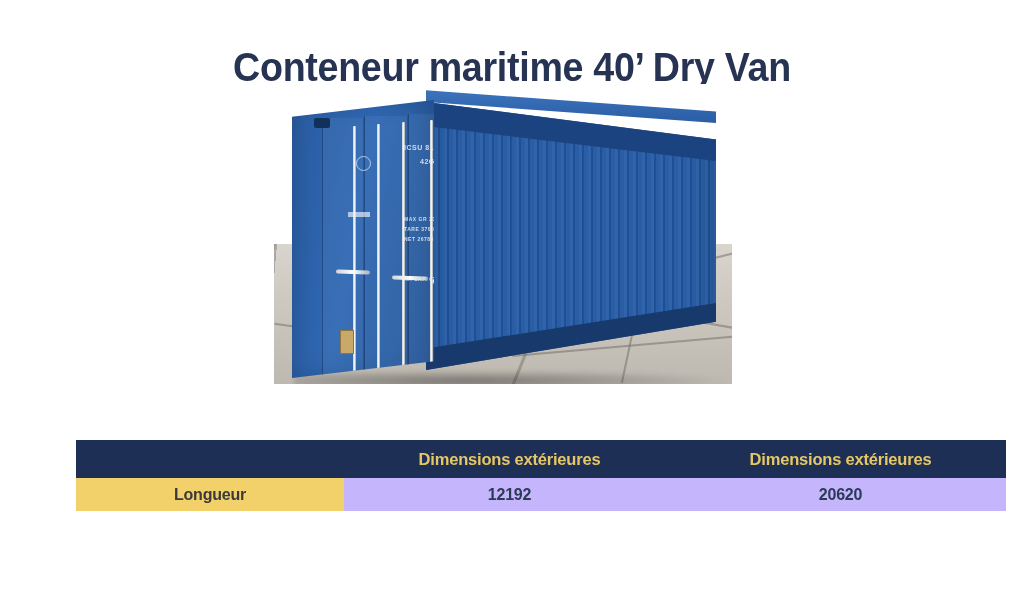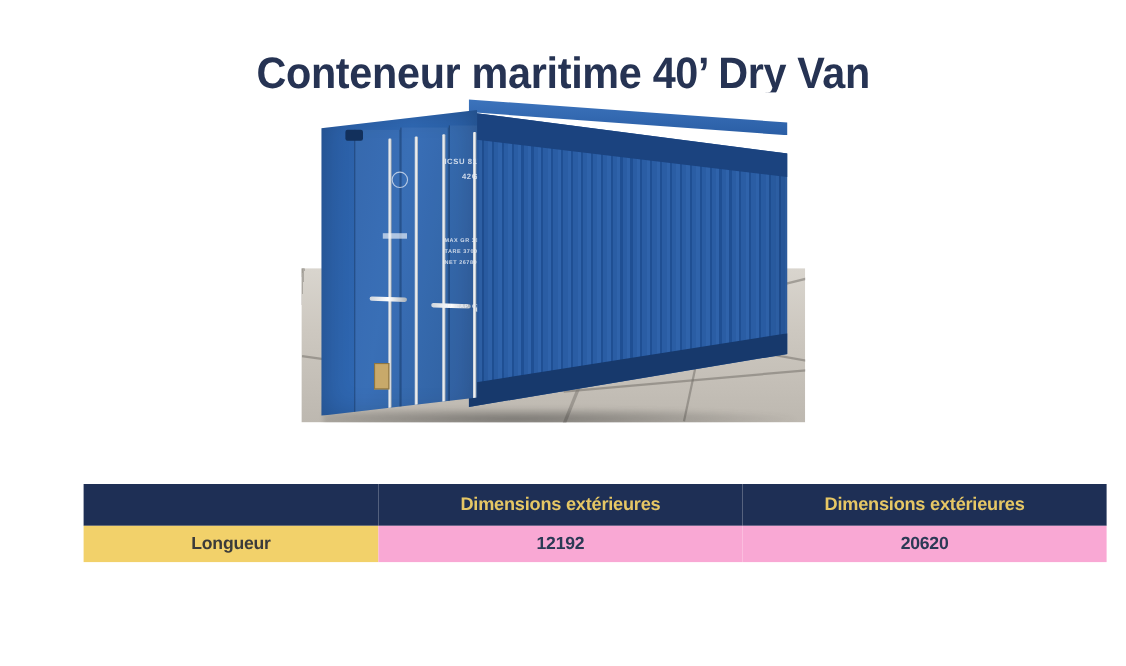--- a/index.html
+++ b/index.html
@@ -241,21 +241,21 @@
     font-weight: bold;
     height: 38px;
     text-align: center;
     letter-spacing: -0.2px;
   }
   .dims-table thead th.corner {
     width: 268px;
   }
   .dims-table tbody td {
     height: 33px;
-    background: #f9a8d4;
+    background: #c4b5fd;
     border-bottom: 1px solid #eceef1;
     text-align: center;
     font-size: 16px;
     font-weight: bold;
     color: #2b3a55;
     letter-spacing: -0.2px;
   }
   .dims-table tbody tr:last-child td {
     border-bottom: none;
   }

